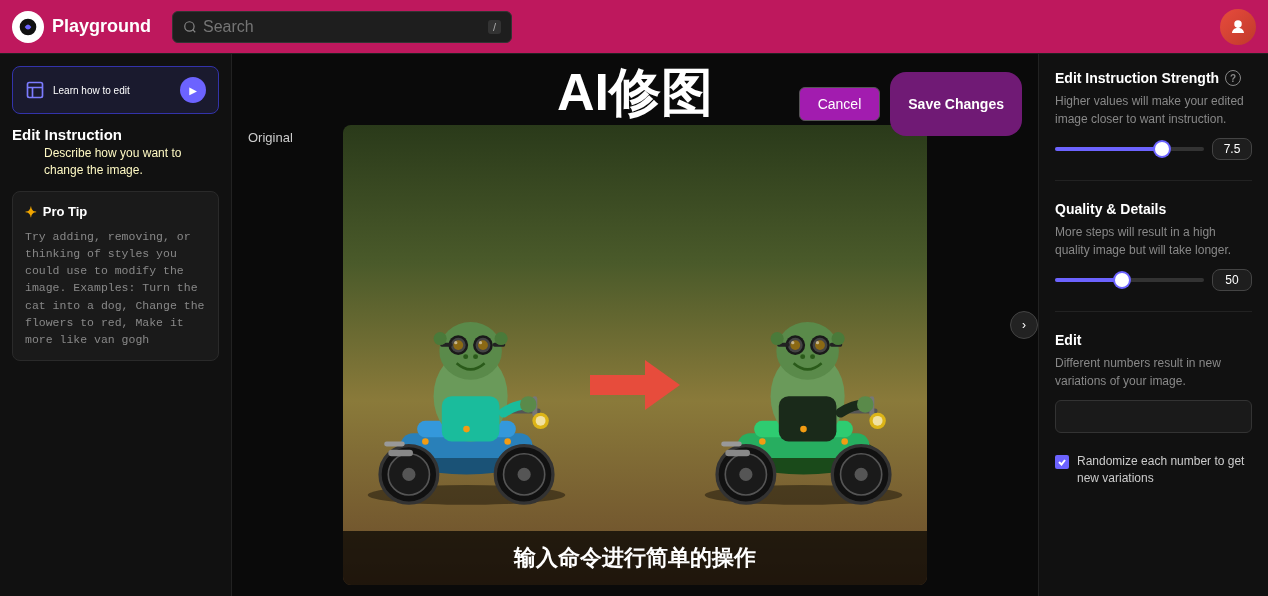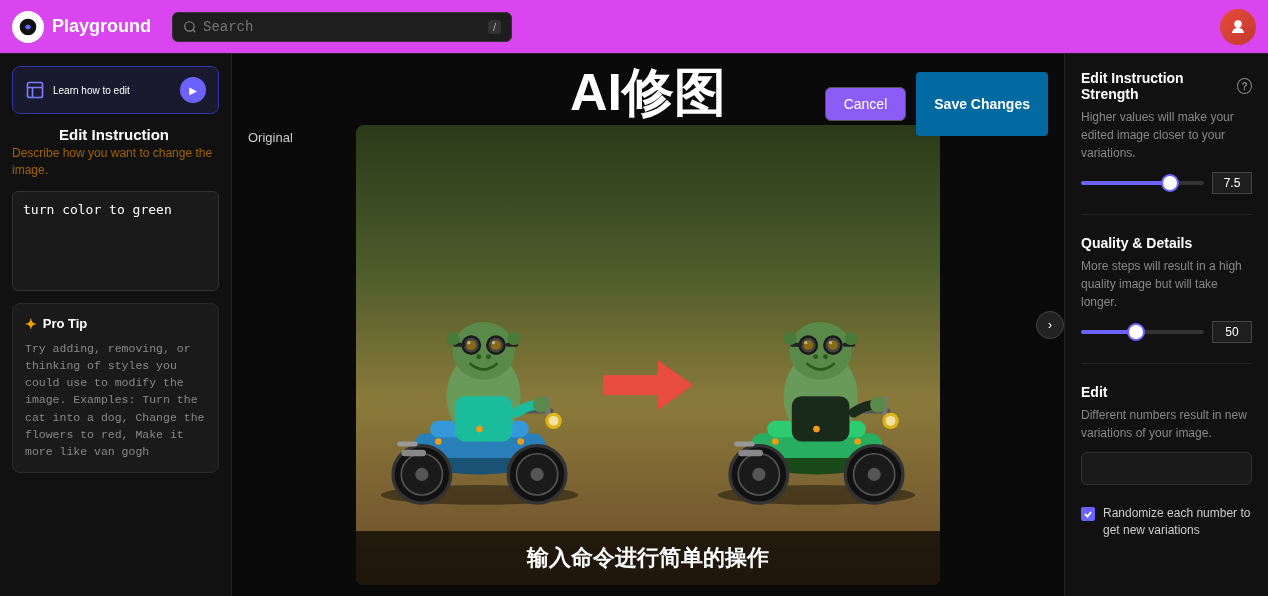--- a/index.html
+++ b/index.html
@@ -11,21 +11,21 @@
       font-family: -apple-system, BlinkMacSystemFont, 'Segoe UI', sans-serif;
       display: flex;
       flex-direction: column;
       overflow: hidden;
     }
 
     
     .header {
       display: flex;
       align-items: center;
-      background: #d946ef;
+      background: #be185d;
       border-bottom: 1px solid #222;
       height: 54px;
       padding: 0 12px;
       flex-shrink: 0;
     }
     .logo-area {
       display: flex;
       align-items: center;
       gap: 8px;
       min-width: 160px;
@@ -54,23 +54,22 @@
       border: 1px solid #333;
       border-radius: 6px;
       padding: 6px 10px;
       gap: 6px;
     }
     .search-bar input {
       background: transparent;
       border: none;
       outline: none;
       color: #aaa;
-      font-size: 14px;
+      font-size: 16px;
       flex: 1;
-      font-family: Liberation Mono, monospace;
     }
     .search-bar .slash-badge {
       background: #333;
       color: #aaa;
       font-size: 11px;
       padding: 1px 5px;
       border-radius: 3px;
     }
     .header-spacer { flex: 1; }
     .user-avatar {
@@ -135,26 +134,26 @@
       display: flex;
       align-items: center;
       justify-content: center;
       font-size: 10px;
     }
     .section-title {
       font-size: 15px;
       font-weight: 700;
       color: #fff;
       margin-bottom: 2px;
-      margin-left: 47px;
     }
     .section-desc {
       font-size: 12px;
-      color: #a16207;
+      color: #fef9c3;
       line-height: 1.4;
+      margin-left: 32px;
     }
     .instruction-input {
       background: #1a1a1a;
       border: 1px solid #333;
       border-radius: 6px;
       padding: 10px;
       color: #fff;
       font-size: 13px;
       min-height: 100px;
       resize: none;
@@ -219,34 +218,34 @@
     .canvas-actions {
       display: flex;
       align-items: center;
       gap: 10px;
       position: absolute;
       top: 18px;
       right: 16px;
       z-index: 20;
     }
     .btn-cancel {
-      background: #8b5cf6;
+      background: #a21caf;
       border: 1px solid #555;
       color: #fff;
       padding: 8px 18px;
       border-radius: 6px;
       font-size: 14px;
       cursor: pointer;
     }
     .btn-save {
-      background: #0369a1;
+      background: #701a75;
       border: none;
       color: #fff;
       padding: 24px 18px;
-      border-radius: 4px;
+      border-radius: 16px;
       font-size: 14px;
       font-weight: 600;
       cursor: pointer;
     }
     .image-container {
       flex: 1;
       display: flex;
       align-items: center;
       justify-content: center;
       position: relative;
@@ -321,21 +320,21 @@
       font-size: 22px;
       font-weight: 700;
       color: #fff;
     }
 
     
     .bike-svg { width: 100%; height: 100%; }
 
     
     .sidebar-right {
-      width: 204px;
+      width: 230px;
       background: #111;
       border-left: 1px solid #222;
       padding: 16px;
       display: flex;
       flex-direction: column;
       gap: 20px;
       flex-shrink: 0;
       overflow-y: auto;
     }
     .right-section-title {
@@ -391,21 +390,21 @@
       top: -5px;
       transform: translateX(-50%);
       box-shadow: 0 0 0 2px #6c63ff;
     }
     .slider-value {
       background: #1e1e1e;
       border: 1px solid #444;
       color: #fff;
       font-size: 12px;
       padding: 3px 8px;
-      border-radius: 0;
+      border-radius: 8px;
       min-width: 40px;
       text-align: center;
     }
     .seed-input {
       width: 100%;
       background: #1a1a1a;
       border: 1px solid #333;
       border-radius: 6px;
       padding: 8px 10px;
       color: #555;
@@ -481,21 +480,20 @@
         <span>Learn how to edit</span>
       </div>
       <div class="learn-btn-play">▶</div>
     </div>
 
     <div>
       <div class="section-title">Edit Instruction</div>
       <div class="section-desc">Describe how you want to change the image.</div>
     </div>
 
-    <textarea class="instruction-input" style="">turn color to green</textarea>
 
     <div class="pro-tip-box">
       <div class="pro-tip-header">
         <span class="pro-tip-icon">✦</span>
         <span>Pro Tip</span>
       </div>
       <div class="pro-tip-text">Try adding, removing, or thinking of styles you could use to modify the image. Examples: Turn the cat into a dog, Change the flowers to red, Make it more like van gogh</div>
     </div>
   </div>
 
@@ -657,21 +655,21 @@
     </div>
   </div>
 
   <div class="sidebar-right">
 
     <div>
       <div class="right-section-title">
         <span>Edit Instruction Strength</span>
         <div class="info-icon">?</div>
       </div>
-      <div class="right-section-desc">Higher values will make your edited image closer to your variations.</div>
+      <div class="right-section-desc">Higher values will make your edited image closer to want instruction.</div>
       <div class="slider-row">
         <div class="slider-track">
           <div class="slider-fill" style="width: 72%;"></div>
           <div class="slider-thumb" style="left: 72%;"></div>
         </div>
         <div class="slider-value">7.5</div>
       </div>
     </div>
 
     <div class="divider"></div>

